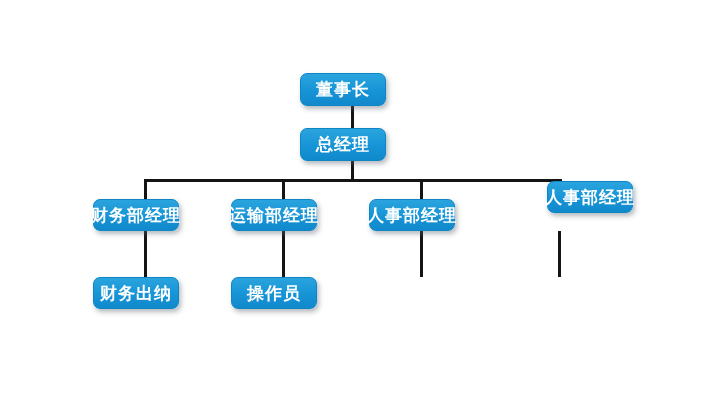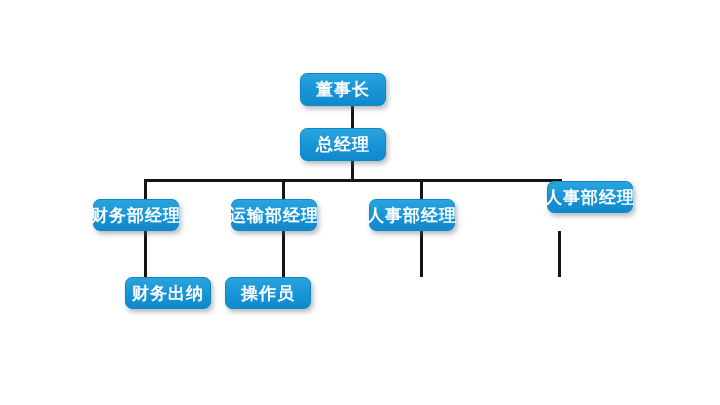--- a/index.html
+++ b/index.html
@@ -76,20 +76,20 @@
   <div class="node small" style="left:231px; top:199px;text-align:right;">
     <span>运输部经理</span>
   </div>
   <div class="node small" style="left:369px; top:199px;">
     <span>人事部经理</span>
   </div>
   <div class="node small" style="left:507px; top:181px;margin-left:40px;">
     <span>人事部经理</span>
   </div>
 
-  <div class="node small" style="left:93px; top:277px;margin-left:32px;">
+  <div class="node small" style="left:93px; top:277px;">
     <span>财务出纳</span>
   </div>
-  <div class="node small" style="left:225px; top:277px;border-radius:7px;">
+  <div class="node small" style="left:231px; top:277px;border-radius:7px;">
     <span>操作员</span>
   </div>
 
 </div>
 
 </body></html>

